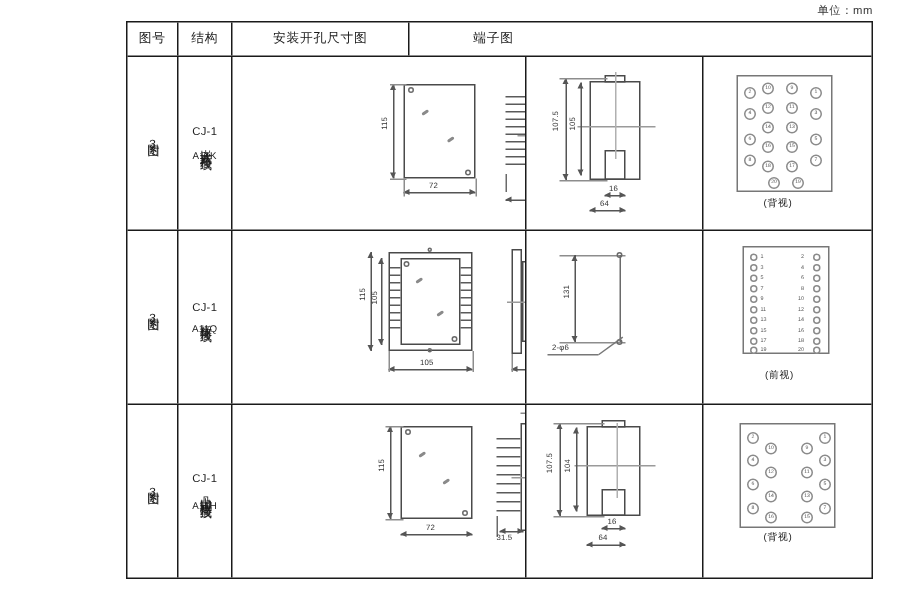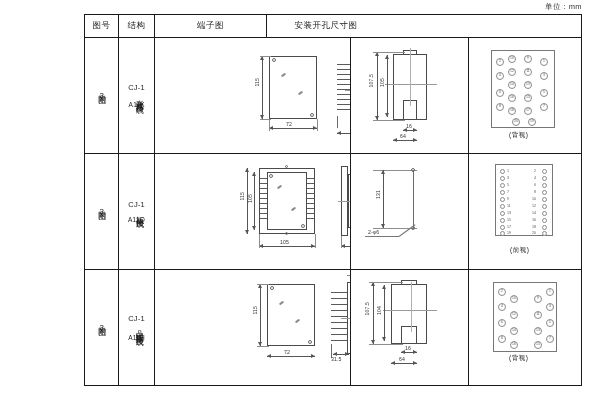--- a/index.html
+++ b/index.html
@@ -74,21 +74,21 @@
     text-orientation:upright;
     font-size:8px;
     line-height:1.45;
     letter-spacing:1.2px;
     white-space:nowrap;
     color:#1a1a1a;
   }
   .stack{
     display:flex;
     flex-direction:column;
-    align-items:flex-end;
+    align-items:center;
     justify-content:center;
     gap:1px;
     height:100%;
     padding:6px 0;
     box-sizing:border-box;
   }
   .lbl-lat{font-size:7.5px;letter-spacing:.2px;color:#1a1a1a;}
   .lbl-lat.small{font-size:6.5px;}
 
   
@@ -186,25 +186,25 @@
 
 <div class="sheet">
 
   <div class="hdr-row">
     <div class="cell c-fig">
       <span class="hdr-txt">图号</span>
     </div>
     <div class="cell c-str">
       <span class="hdr-txt">结构</span>
     </div>
+    <div class="cell c-cut">
+      <span class="hdr-txt">安装开孔尺寸图</span>
+    </div>
     <div class="cell c-term">
       <span class="hdr-txt">端子图</span>
-    </div>
-    <div class="cell c-cut">
-      <span class="hdr-txt">安装开孔尺寸图</span>
     </div>
   </div>
 
   <div class="body-row">
 
     <div class="cell c-fig">
       <span class="vtext">附图3</span>
     </div>
 
     <div class="cell c-str">

